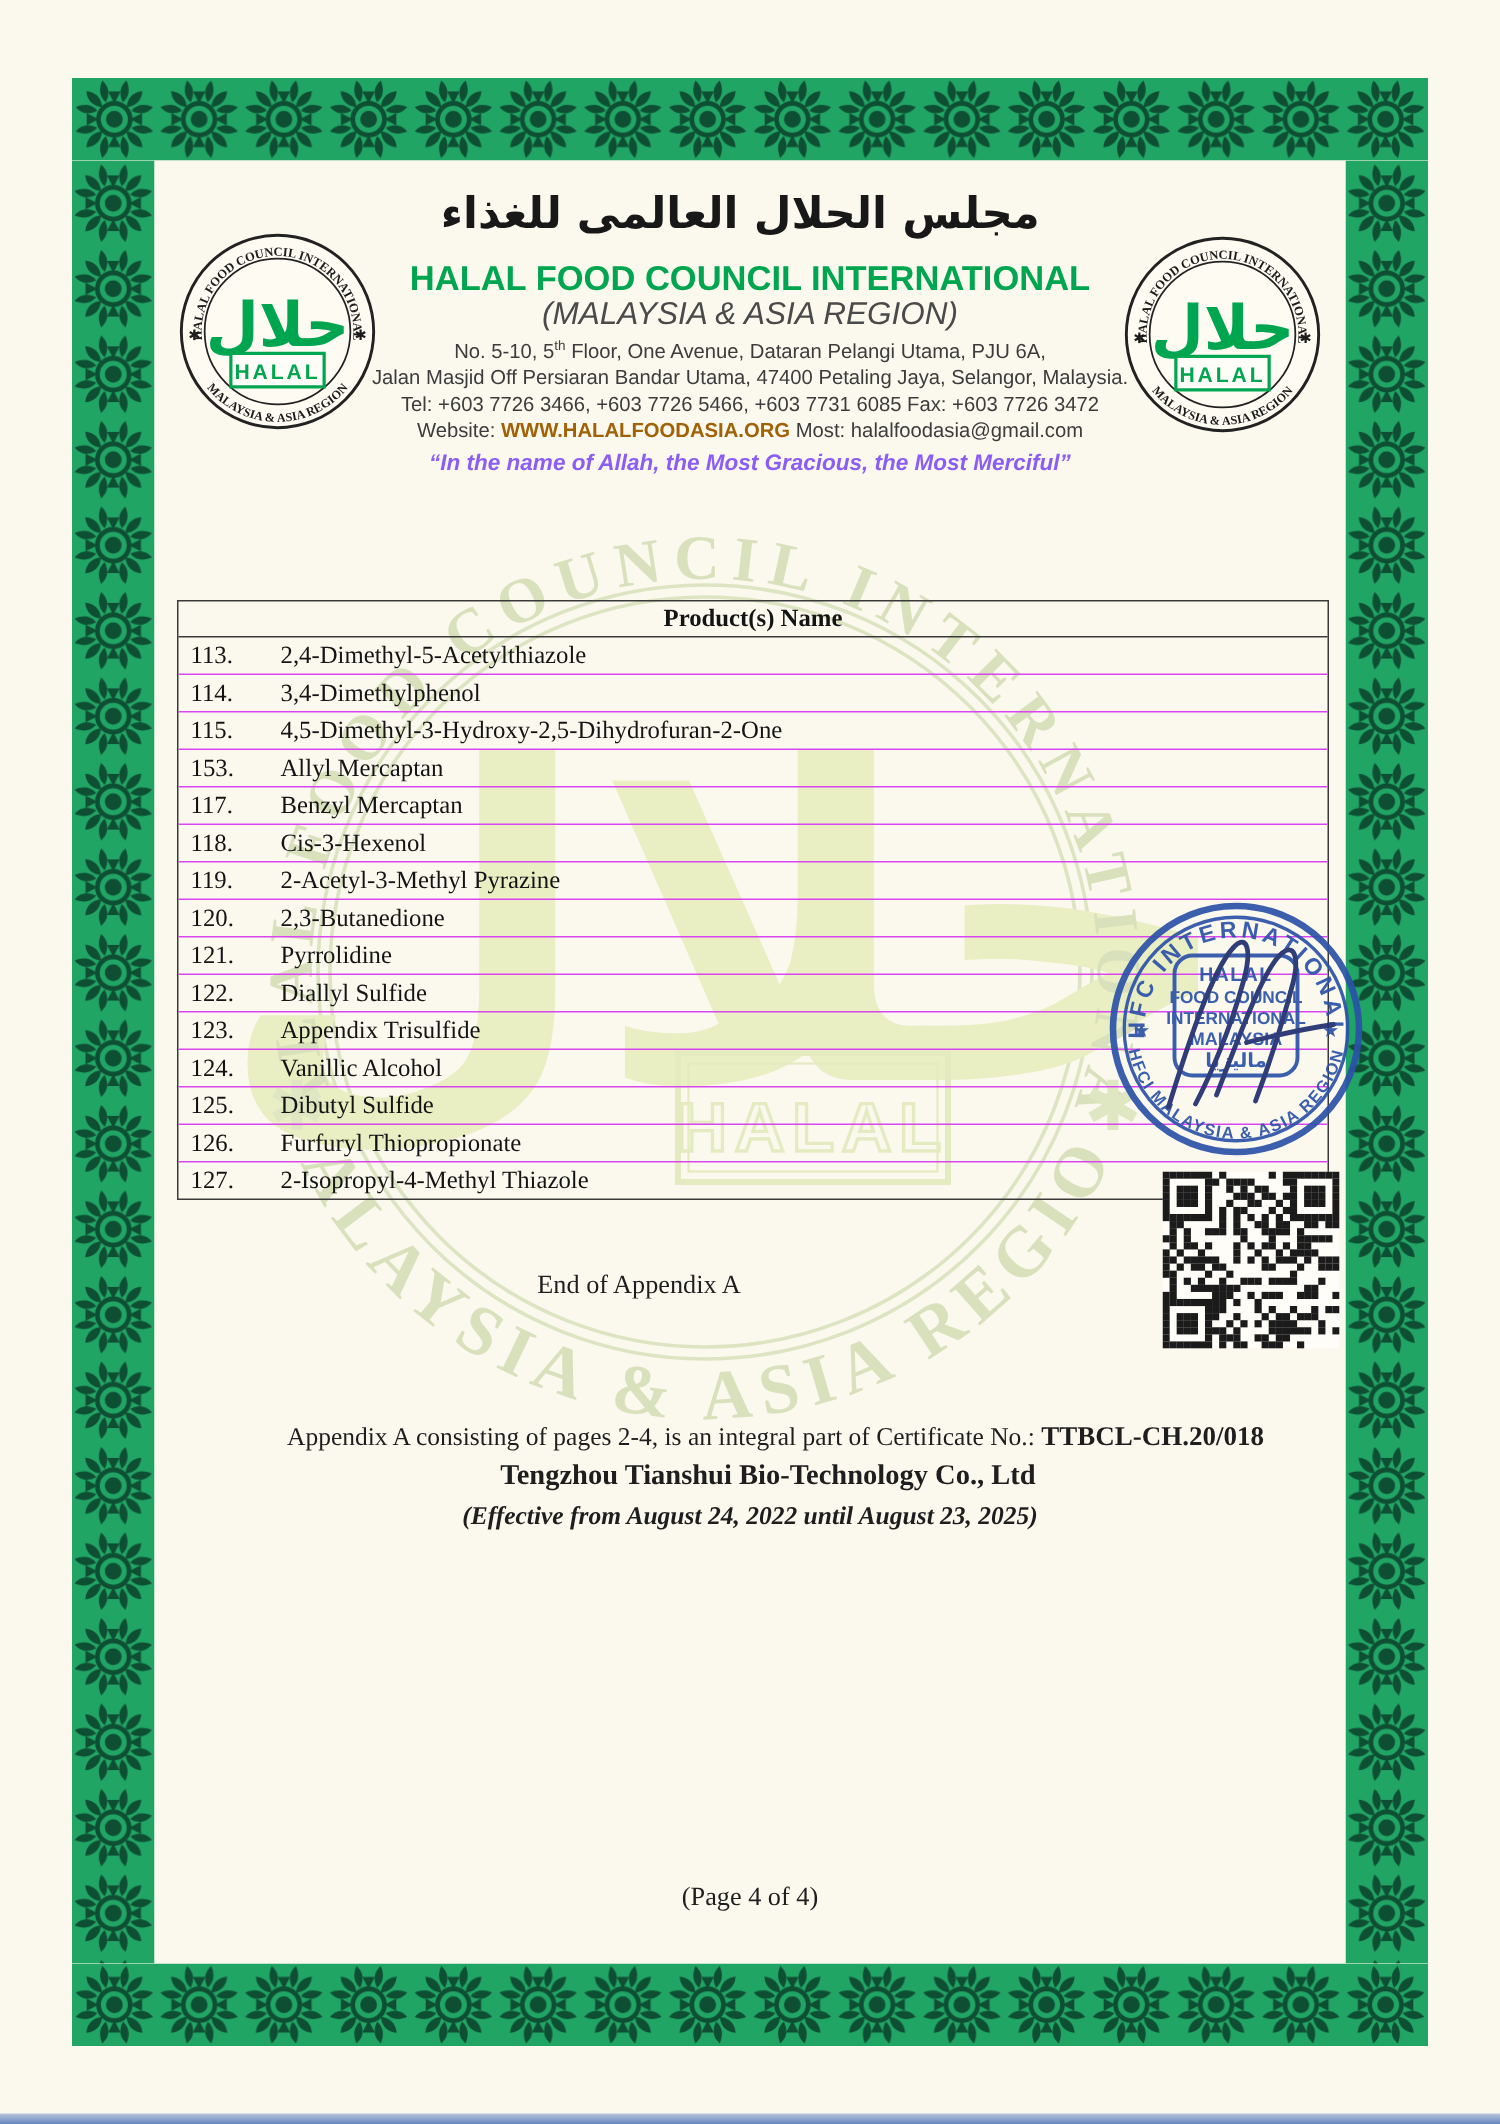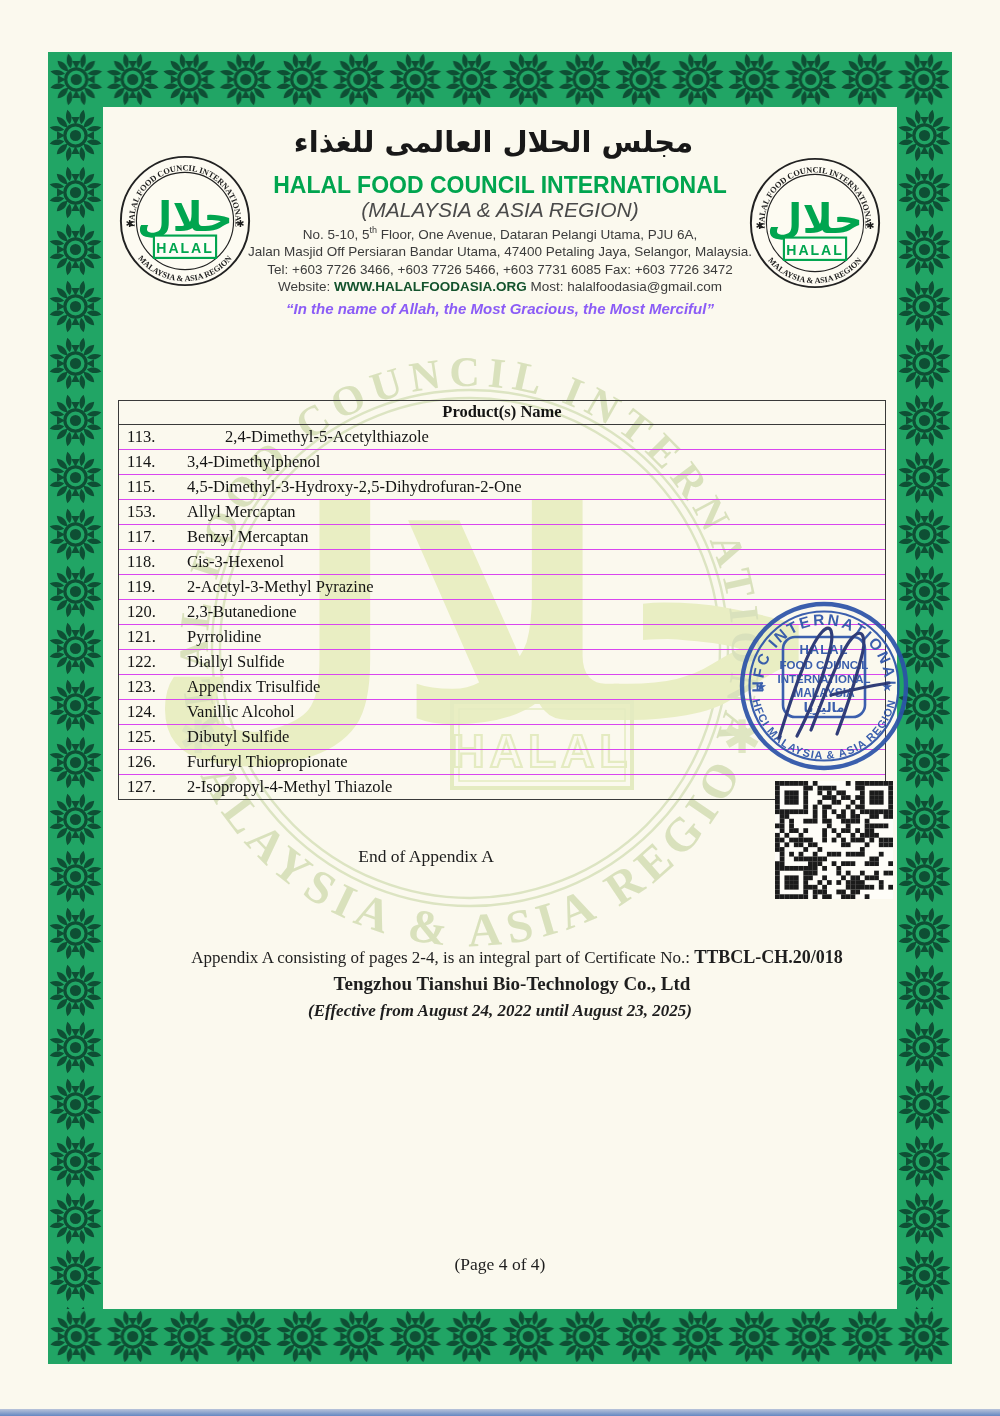--- a/index.html
+++ b/index.html
@@ -10,31 +10,31 @@
 
   
   .header{position:absolute;left:0;top:122px;width:1000px;text-align:center;z-index:3;}
   .arabic-title{font-family:"DejaVu Sans",sans-serif;font-weight:bold;font-size:29px;color:#181818;
                 margin:0 13px 10px 0;line-height:40px;}
   .org-name{font-family:"Liberation Sans","DejaVu Sans",sans-serif;font-weight:bold;font-size:23px;
             color:#00a54f;line-height:26px;}
   .org-region{font-family:"Liberation Sans","DejaVu Sans",sans-serif;font-style:italic;font-size:21px;
             color:#4a4a4a;line-height:24px;}
   .addr{font-family:"Liberation Sans","DejaVu Sans",sans-serif;font-size:13.5px;color:#3c3c3c;line-height:17.5px;}
-  .addr b{color:#14532d;text-align:center;}
+  .addr b{color:#a16207;text-align:center;}
   .addr sup{font-size:9px;}
   .quote{font-family:"Liberation Sans","DejaVu Sans",sans-serif;font-style:italic;font-weight:bold;
          font-size:15px;color:#8b5cf6;line-height:20px;margin-top:3px;}
 
   
   .t-wrap{position:absolute;left:118px;top:400px;width:766px;border:1.5px solid #3a3a3a;
           font-size:16.5px;color:#141414;z-index:2;background:transparent;}
   .t-head{height:23px;line-height:22px;text-align:center;font-weight:bold;border-bottom:1.4px solid #3a3a3a;}
   .t-row{display:flex;height:24px;line-height:23px;border-top:1px solid #d946ef;}
-  .t-row:first-child{border-top:none;gap:38px;}
+  .t-row:first-child{border-top:none;}
   .t-no{flex:0 0 52px;padding-left:8px;}
   .t-nm{flex:1;padding-left:8px;}
 
   
   .end-appendix{position:absolute;left:0;top:846px;width:852px;text-align:center;font-size:17.5px;z-index:3;}
   .appendix-note{position:absolute;left:17px;top:947px;width:1000px;text-align:center;font-size:17px;z-index:3;}
   .appendix-note b{font-size:18px;}
   .company{position:absolute;left:0;top:973px;width:1000px;text-align:center;font-weight:bold;font-size:19px;z-index:3;margin-left:12px;}
   .validity{position:absolute;left:0;top:1001px;width:1000px;text-align:center;font-weight:bold;font-style:italic;font-size:17px;z-index:3;}
   .page-num{position:absolute;left:0;top:1254px;width:1000px;text-align:center;font-size:17.5px;z-index:3;}

